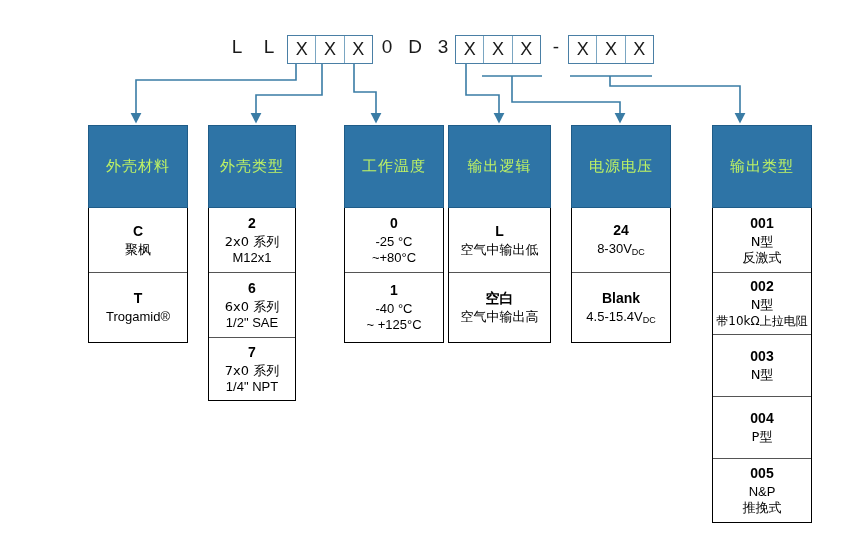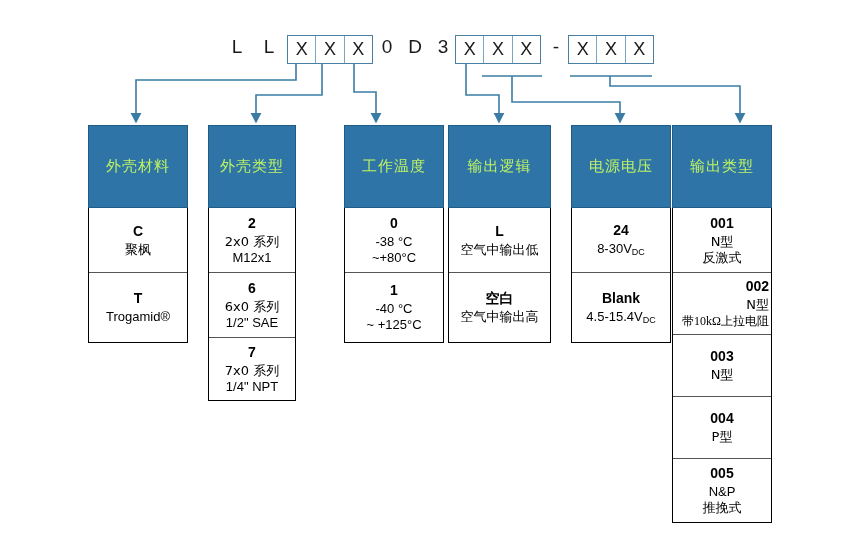--- a/index.html
+++ b/index.html
@@ -206,21 +206,21 @@
       <div class="opt-line">1/4" NPT</div>
     </div>
   </div>
 </div>
 
 <div class="column" style="left:344px; width:100px;">
   <div class="col-header">工作温度</div>
   <div class="col-body">
     <div class="opt-row" style="height:65px;">
       <div class="opt-code">0</div>
-      <div class="opt-line">-38 °C</div>
+      <div class="opt-line">-25 °C</div>
       <div class="opt-line">~+80°C</div>
     </div>
     <div class="opt-row" style="height:69px;">
       <div class="opt-code">1</div>
       <div class="opt-line">-40 °C</div>
       <div class="opt-line">~ +125°C</div>
     </div>
   </div>
 </div>
 
@@ -245,32 +245,32 @@
       <div class="opt-code">24</div>
       <div class="opt-line"><span>8-30V</span><span class="sub">DC</span></div>
     </div>
     <div class="opt-row" style="height:69px;">
       <div class="opt-code">Blank</div>
       <div class="opt-line"><span>4.5-15.4V</span><span class="sub">DC</span></div>
     </div>
   </div>
 </div>
 
-<div class="column" style="left:672px; width:100px;">
+<div class="column" style="left:712px; width:100px;">
   <div class="col-header">输出类型</div>
   <div class="col-body">
     <div class="opt-row" style="height:65px;">
       <div class="opt-code">001</div>
       <div class="opt-line cjk">N型</div>
       <div class="opt-line cjk">反激式</div>
     </div>
-    <div class="opt-row" style="height:62px;align-items:flex-end;">
+    <div class="opt-row" style="height:62px;">
       <div class="opt-code">002</div>
       <div class="opt-line cjk">N型</div>
-      <div class="opt-line cjk" style="font-size:12px;font-family:Liberation Serif, serif;">带10kΩ上拉电阻</div>
+      <div class="opt-line cjk" style="font-size:12px;">带10kΩ上拉电阻</div>
     </div>
     <div class="opt-row" style="height:62px;">
       <div class="opt-code">003</div>
       <div class="opt-line cjk">N型</div>
     </div>
     <div class="opt-row" style="height:62px;">
       <div class="opt-code">004</div>
       <div class="opt-line cjk">P型</div>
     </div>
     <div class="opt-row" style="height:63px;">

